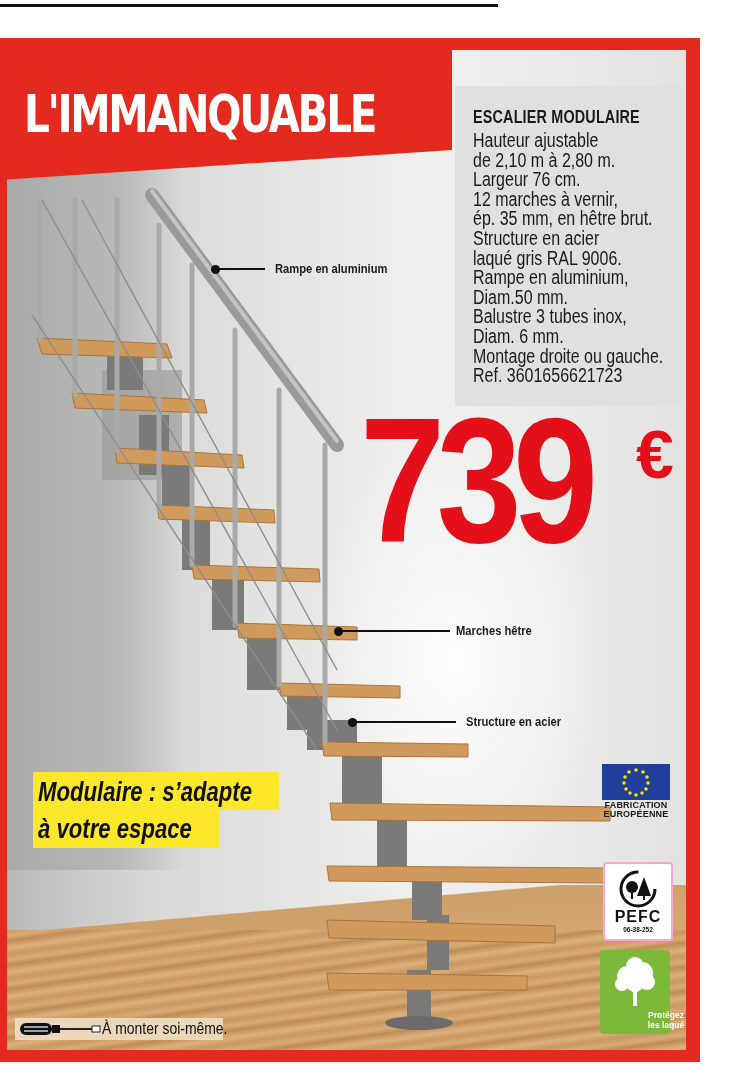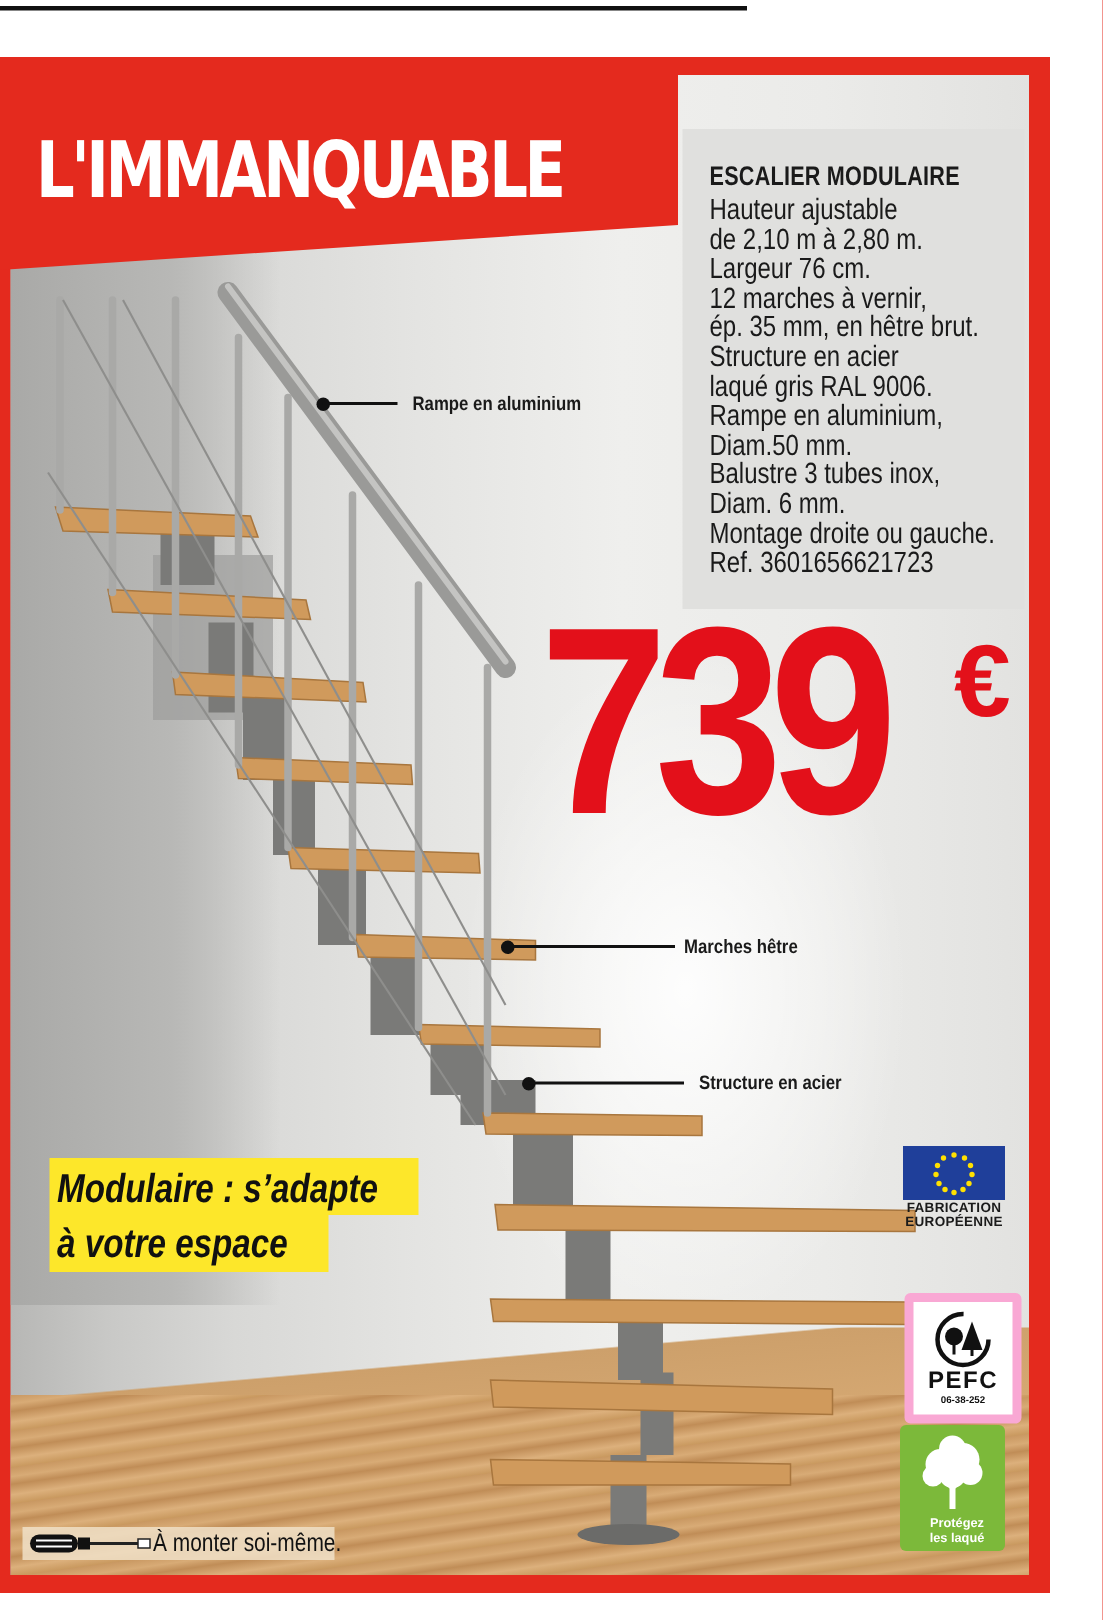--- a/index.html
+++ b/index.html
@@ -87,26 +87,26 @@
   }
   .diy-label {
     position: absolute; left: 102px; top: 1018px; font-size: 17px; color: #111; line-height: 22px;
     transform: scaleX(0.82); transform-origin: left top; white-space: nowrap;
   }
   .badge { position: absolute; }
   .eu { left: 602px; top: 764px; width: 68px; height: 58px; }
   .eu .flag { position: absolute; left: 0; top: 0; width: 68px; height: 36px; background: #1f3f9a; }
   .eu .txt { position: absolute; left: -2px; top: 37px; width: 72px; text-align: center; font-weight: bold;
     font-size: 9px; line-height: 9px; color: #1a1a1a; letter-spacing: 0.2px; }
-  .pefc { left: 603px; top: 862px; width: 66px; height: 75px; background: #fff; border: 6px solid #f9a8d4; border-radius: 4px; }
+  .pefc { left: 603px; top: 862px; width: 66px; height: 75px; background: #fff; border: 2px solid #f9a8d4; border-radius: 4px; }
   .pefc .name { position: absolute; left: 0; top: 44px; width: 66px; text-align: center; font-weight: bold; font-size: 16px; color: #111; letter-spacing: 1px; }
   .pefc .code { position: absolute; left: 0; top: 62px; width: 66px; text-align: center; font-size: 6.5px; font-weight: bold; color: #111; }
   .forest { left: 600px; top: 950px; width: 70px; height: 84px; background: #7cb93a; border-radius: 4px; }
   .forest .txt { position: absolute; left: 0; top: 60px; width: 76px; text-align: center; color: #fff; font-weight: bold;
-    font-size: 8.5px; line-height: 10px; }
+    font-size: 8.5px; line-height: 10px; padding-left: 28px; }
   .fine-print {
     position: absolute; left: 2px; top: 1065px; width: 730px; height: 12px; overflow: hidden;
     font-size: 7px; color: #555; white-space: nowrap; line-height: 12px;
   }
 </style>
 </head>
 <body>
 
 <div class="top-rule"></div>
 

